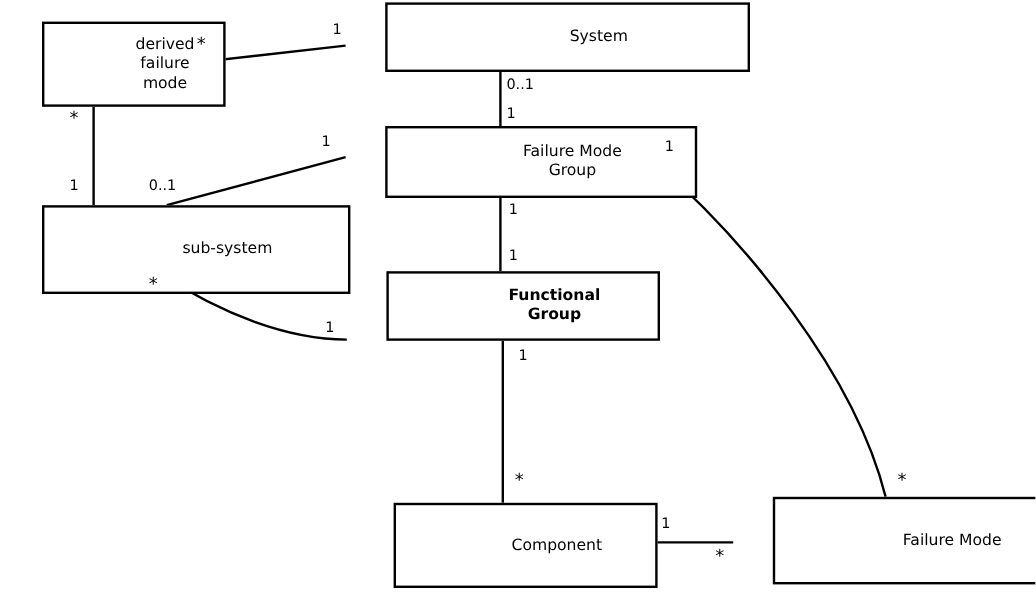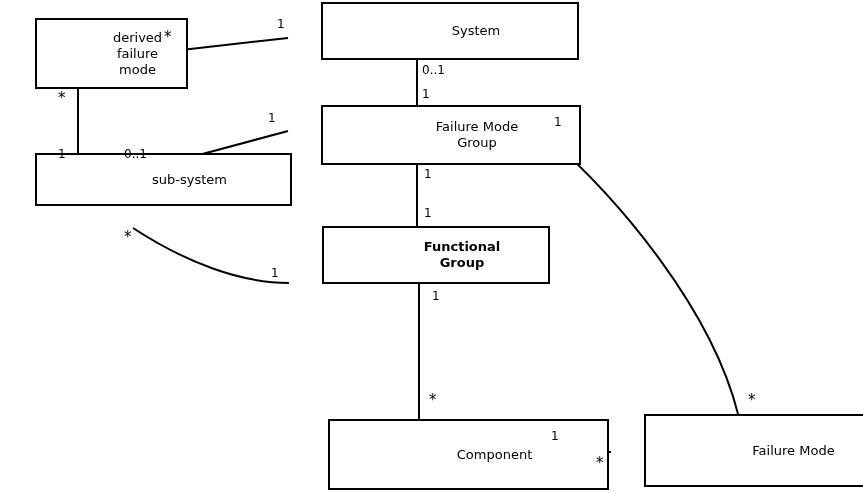--- a/index.html
+++ b/index.html
@@ -76,35 +76,35 @@
       <path d="M 419 284 L 419 419" fill="none" stroke="#000000" stroke-width="2"></path>
       <path d="M 546 452 L 611 452" fill="none" stroke="#000000" stroke-width="2"></path>
     </svg>
 
   <div id="box-layer">
       <div class="uml-box" style="left: 2px; top: 18px; width: 153px; height: 71px;">
         <div class="uml-box-label">derived
 failure
 mode</div>
       </div>
-      <div class="uml-box" style="left: 288px; top: 2px; width: 258px; height: 58px;">
+      <div class="uml-box" style="left: 288px; top: 2px; width: 304px; height: 58px;">
         <div class="uml-box-label">System</div>
       </div>
       <div class="uml-box" style="left: 288px; top: 105px; width: 260px; height: 60px;">
         <div class="uml-box-label">Failure Mode
 Group</div>
       </div>
-      <div class="uml-box" style="left: 2px; top: 153px; width: 257px; height: 53px;">
+      <div class="uml-box" style="left: 2px; top: 171px; width: 257px; height: 74px;">
         <div class="uml-box-label">sub-system</div>
       </div>
       <div class="uml-box" style="left: 289px; top: 226px; width: 228px; height: 58px; font-weight: bold;">
         <div class="uml-box-label">Functional
 Group</div>
       </div>
-      <div class="uml-box" style="left: 295px; top: 419px; width: 281px; height: 71px;">
+      <div class="uml-box" style="left: 295px; top: 419px; width: 220px; height: 71px;">
         <div class="uml-box-label">Component</div>
       </div>
       <div class="uml-box" style="left: 611px; top: 414px; width: 247px; height: 73px;">
         <div class="uml-box-label">Failure Mode</div>
       </div>
     </div>
   <div id="label-layer">
       <span class="mult mult-star" style="left: 164px; top: 31px;">*</span>
       <span class="mult" style="left: 277px; top: 18px;">1</span>
       <span class="mult mult-star" style="left: 58px; top: 92px;">*</span>

